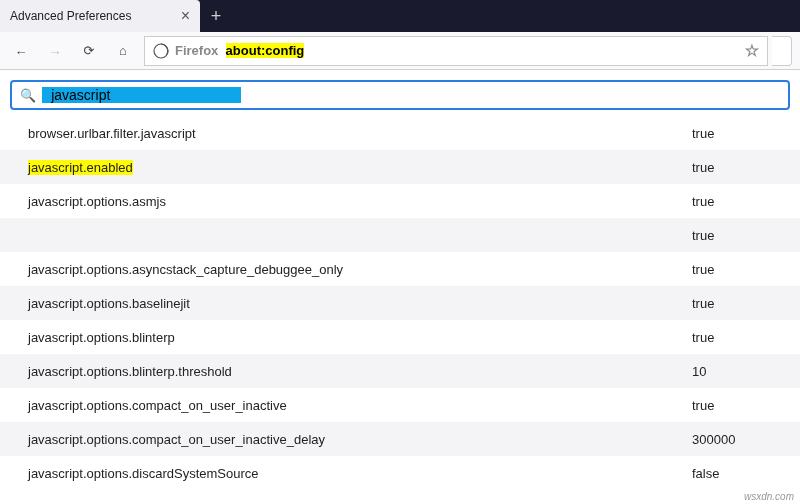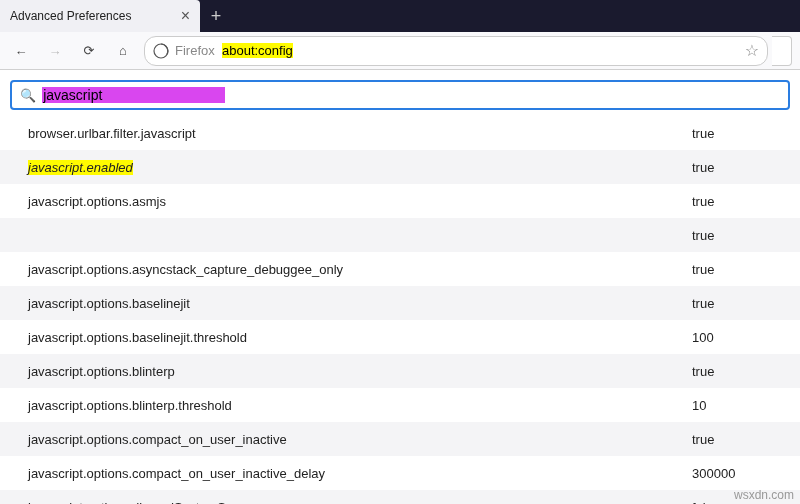--- a/index.html
+++ b/index.html
@@ -4,38 +4,38 @@
   <style>
     * { box-sizing: border-box; margin: 0; padding: 0; }
     body { font-family: -apple-system, "Segoe UI", Arial, sans-serif; font-size: 13px; width: 800px; height: 504px; overflow: hidden; background: #fff; }
     .titlebar { background: #1a1a2e; height: 32px; display: flex; align-items: stretch; }
     .tab { background: #f0f0f4; min-width: 200px; display: flex; align-items: center; padding: 0 10px; border-top-right-radius: 4px; position: relative; color: #222; font-size: 12px; gap: 20px; }
     .tab-close { margin-left: auto; font-size: 16px; cursor: pointer; color: #555; }
     .new-tab { width: 32px; display: flex; align-items: center; justify-content: center; color: #ccc; font-size: 18px; cursor: pointer; }
     .toolbar { height: 38px; display: flex; align-items: center; gap: 8px; padding: 4px 8px; border-bottom: 1px solid #d0d0d0; background: #f9f9fb; }
     .nav-btn { width: 26px; height: 26px; display: flex; align-items: center; justify-content: center; border-radius: 4px; cursor: pointer; color: #444; }
     .nav-btn.disabled { color: #bbb; }
-    .urlbar { flex: 1; height: 30px; border: 1px solid #ccc; border-radius: 12px; display: flex; align-items: center; padding: 0 8px; background: #fff; position: relative; }
+    .urlbar { flex: 1; height: 30px; border: 1px solid #ccc; border-radius: 0; display: flex; align-items: center; padding: 0 8px; background: #fff; position: relative; font-weight: bold; }
     .ff-logo { width: 16px; height: 16px; margin-right: 6px; }
     .urlbar-text .ff-label { color: #888; }
     .urlbar-text .hl { background: #fffb00; }
     .star { margin-left: auto; color: #888; font-size: 16px; }
     .box-right { width: 20px; height: 30px; border: 1px solid #ccc; border-left: none; border-radius: 0 4px 4px 0; background: #fff; margin-left: -4px; }
     .searchbar-wrap { padding: 10px 10px 6px 10px; }
     .searchbar { height: 30px; border: 2px solid #2a7de1; border-radius: 4px; display: flex; align-items: center; padding: 0 8px; background: #fff; }
     .search-icon { color: #666; margin-right: 6px; }
     .search-input { border: none; outline: none; font-size: 14px; background: transparent; flex: 1; }
-    .hl-input { background: #d946ef; padding: 0 1px; }
+    .hl-input { background: #0ea5e9; padding: 0 9px; }
     .prefs { }
     .pref-row { display: flex; align-items: center; height: 34px; padding: 0 28px; font-size: 13px; color: #222; justify-content: flex-end; }
     .pref-row:nth-child(even) { background: #f4f4f6; }
     .pref-name { flex: 1; }
-    .pref-name .hl { background: #fffb00; font-style: italic; }
+    .pref-name .hl { background: #fffb00; }
     .pref-value { width: 80px; text-align: left; color: #222; margin-left: 6px; }
-    .watermark { position: absolute; bottom: 2px; right: 6px; font-size: 12px; color: #999; }
+    .watermark { position: absolute; bottom: 2px; right: 6px; font-size: 10px; color: #999; font-style: italic; }
   </style>
 </head>
 <body>
 
 <div class="titlebar">
   <div class="tab">
     <span>Advanced Preferences</span>
     <span class="tab-close">×</span>
   </div>
   <div class="new-tab">
@@ -96,24 +96,20 @@
     </div>
     <div class="pref-row">
       <span class="pref-name">javascript.options.asyncstack_capture_debuggee_only</span>
       <span class="pref-value">true</span>
     </div>
     <div class="pref-row">
       <span class="pref-name">javascript.options.baselinejit</span>
       <span class="pref-value">true</span>
     </div>
     <div class="pref-row">
-      <span class="pref-name">javascript.options.baselinejit.threshold</span>
-      <span class="pref-value">100</span>
-    </div>
-    <div class="pref-row">
       <span class="pref-name">javascript.options.blinterp</span>
       <span class="pref-value">true</span>
     </div>
     <div class="pref-row">
       <span class="pref-name">javascript.options.blinterp.threshold</span>
       <span class="pref-value">10</span>
     </div>
     <div class="pref-row">
       <span class="pref-name">javascript.options.compact_on_user_inactive</span>
       <span class="pref-value">true</span>

